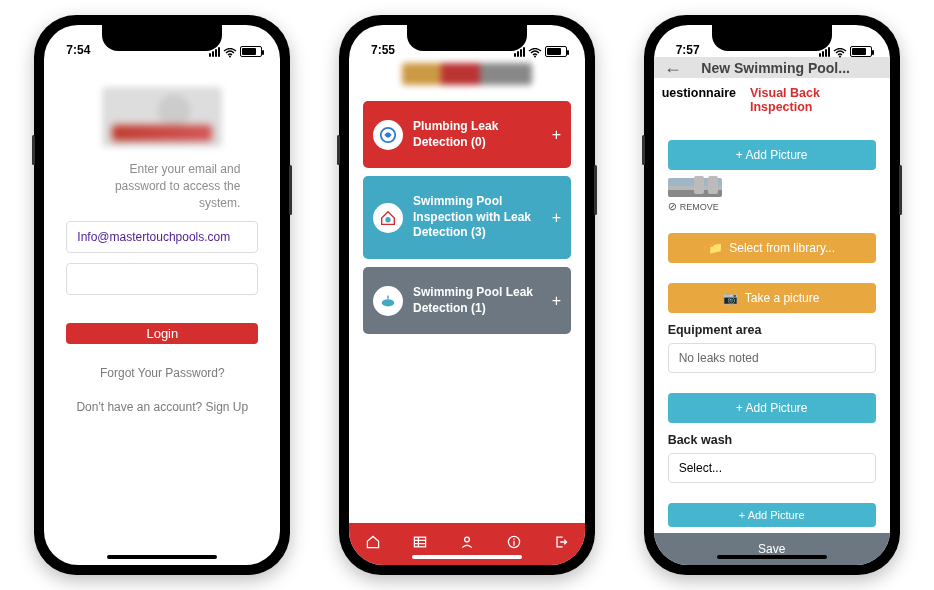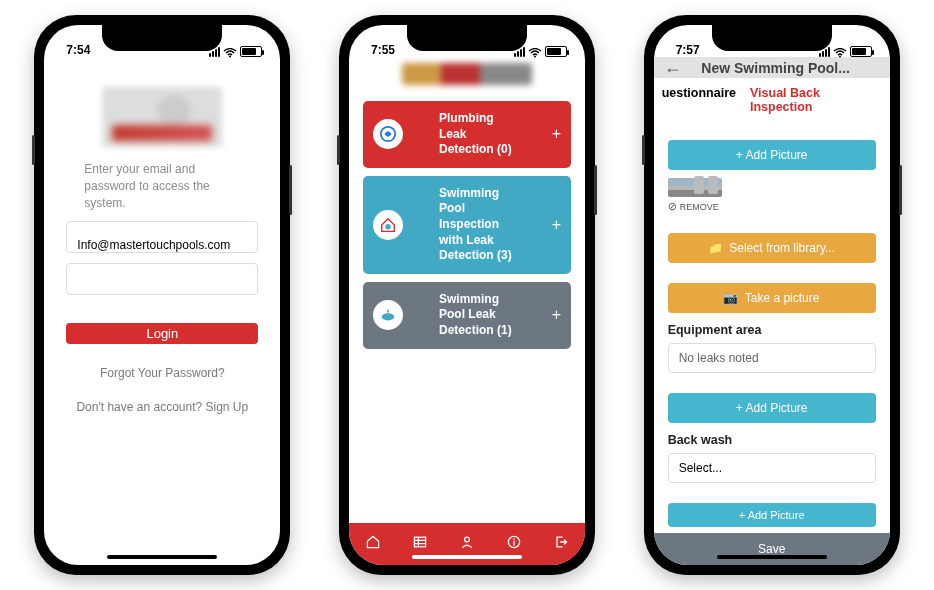--- a/index.html
+++ b/index.html
@@ -58,33 +58,33 @@
     width:110px; height:4px; background:#000; border-radius:3px; }
   .content { flex:1; overflow:hidden; display:flex; flex-direction:column; }
 
   
   .s1 .blurlogo { margin: 30px auto 14px; width:120px; height:60px;
     background: radial-gradient(circle at 60% 40%, #ccc 0 20%, transparent 21%),
                 linear-gradient(#ddd,#ddd);
     filter: blur(3px); border-radius:4px; position:relative; }
   .s1 .blurlogo::after { content:""; position:absolute; bottom:6px; left:10px; right:10px; height:16px;
      background:linear-gradient(90deg,#c0392b,#d35454); filter:blur(2px); border-radius:3px; }
-  .s1 .inst { text-align:left; color:#8d8d8d; font-size:12px; padding:0 40px; line-height:1.4; }
+  .s1 .inst { text-align:right; color:#8d8d8d; font-size:12px; padding:0 40px; line-height:1.4; }
   .s1 .field { margin: 10px 22px 0; border:1px solid #ddd; border-radius:4px; height:32px;
-    display:flex; align-items:flex-end; padding:0 10px; font-size:12px; color:#000000; }
+    display:flex; align-items:center; padding:0 10px; font-size:12px; color:#4c1d95; }
   .s1 .loginbtn { margin: 28px 22px 0; background:#d52e2e; color:#fff; text-align:center;
     font-size:13px; padding:3px 0; border-radius:4px; }
   .s1 .sub { text-align:center; font-size:12px; color:#7b7b7b; margin-top:22px; }
   .s1 .sub2 { text-align:center; font-size:12px; color:#7b7b7b; margin-top:20px; }
 
   
   .s2 .topblur { margin:6px auto 8px; width:130px; height:22px;
     background:linear-gradient(90deg,#c94 0 30%,#b33 30% 60%,#888 60%); filter:blur(3px); border-radius:3px; }
   .card { margin: 8px 14px 0; border-radius:5px; color:#fff; display:flex; align-items:center;
-    padding:10px 10px;gap:26px; }
+    padding:18px 10px; }
   .card .ico { width:30px; height:30px; border-radius:50%; background:#fff; margin-right:10px;
     display:flex; align-items:center; justify-content:center; flex-shrink:0; }
   .card .ico svg { width:18px; height:18px; }
   .card .lbl { font-size:12px; font-weight:600; flex:1; line-height:1.3; }
   .card .plus { font-size:16px; font-weight:300; padding-left:6px; }
   .c-red { background:#d52e2e; }
   .c-blue { background:#42a9c5; }
   .c-gray { background:#6c7781; }
   .s2 .bottomnav { margin-top:auto; background:#d52e2e; height:42px;
     display:flex; justify-content:space-around; align-items:center; }

